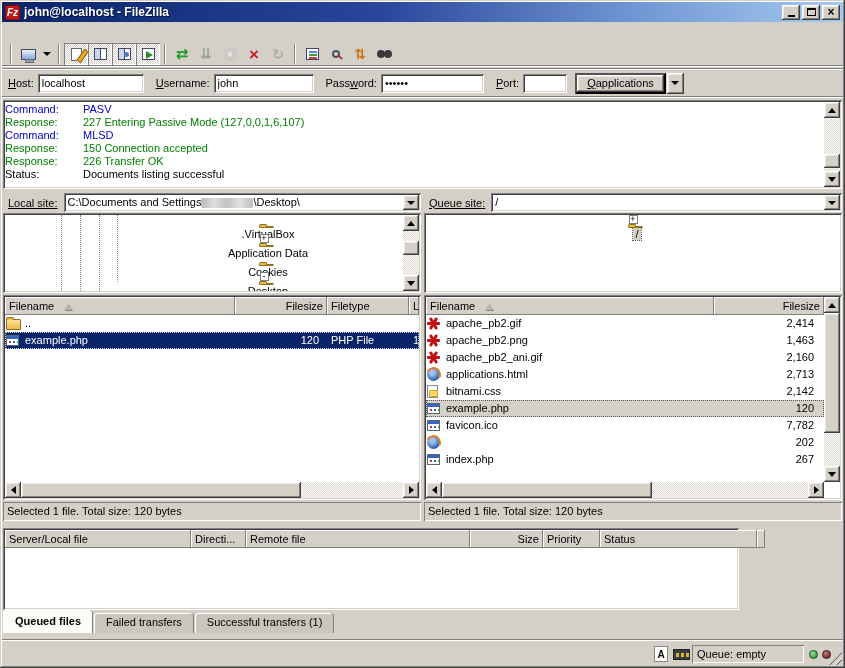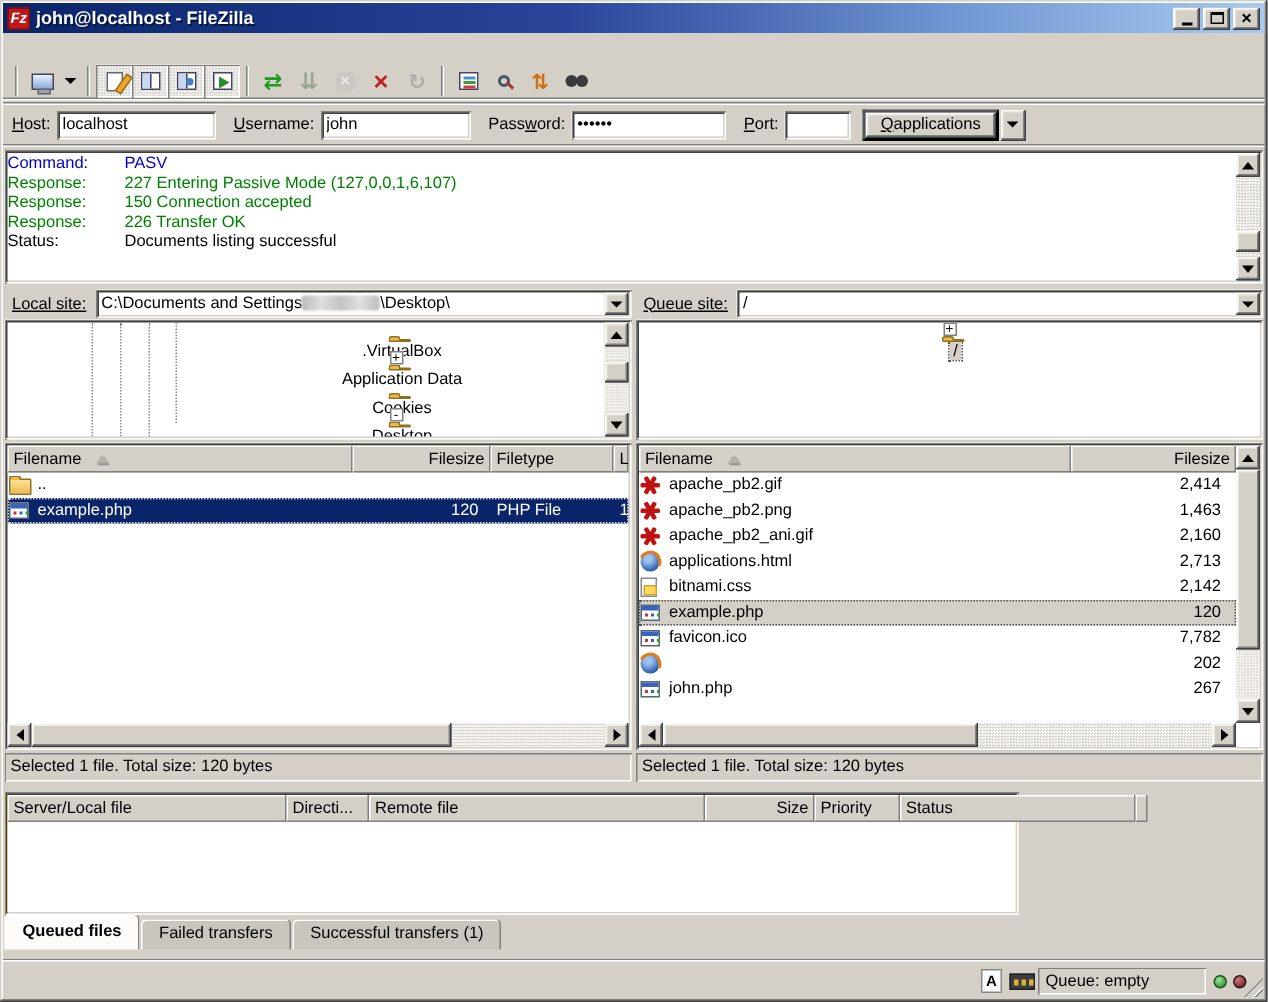--- a/index.html
+++ b/index.html
@@ -144,21 +144,21 @@
   .ff{width:13px;height:13px;border-radius:50%;background:radial-gradient(circle at 40% 35%,#9cc2ee 0 20%,#2b5fae 70%,#17396e);position:relative;}
   .ff::after{content:"";position:absolute;inset:-1px;border-radius:50%;border:2px solid transparent;border-top-color:#e77b19;border-right-color:#e77b19;transform:rotate(-20deg);}
   .cssdoc{width:11px;height:13px;background:#fff;border:1px solid #889;position:relative;}
   .cssdoc::after{content:"";position:absolute;left:1px;top:4px;width:7px;height:5px;background:#ffd95e;border:1px solid #caa52a;border-radius:1px;}
 
   
   .pstatus{position:absolute;top:502px;height:19px;line-height:17px;padding:1px 4px;background:#d4d0c8;
     box-shadow:inset 1px 1px 0 #808080,inset -1px -1px 0 #fff;white-space:nowrap;overflow:hidden;}
 
   
-  .queue{position:absolute;top:528px;left:3px;width:676px;height:82px;background:#fde047;}
+  .queue{position:absolute;top:528px;left:3px;width:736px;height:82px;background:#fde047;}
   .q-hdr{position:absolute;top:2px;left:2px;right:2px;height:18px;background:#d4d0c8;}
   .q-body{position:absolute;top:20px;left:2px;right:2px;bottom:2px;background:#fff;}
 
   
   .tabs{position:absolute;top:610px;left:3px;height:23px;display:flex;align-items:flex-end;}
   .tab{height:20px;line-height:19px;padding:0 12px;margin-right:1px;background:#cac6be;
     box-shadow:inset -1px 0 0 #808080,inset 1px 1px 0 #fff;border-radius:3px 3px 0 0;white-space:nowrap;}
   .tab.active{height:23px;line-height:22px;background:#fcfbf8;font-weight:bold;
     box-shadow:inset -1px 0 0 #808080,inset 1px 1px 0 #fff;}
 
@@ -262,20 +262,21 @@
     <button class="qc-btn raised2"><span></span><span class="accel">Q</span><span>applications</span></button>
     <span class="qc-dd raised2">
         <span class="dd"></span>
       </span>
   </div>
 
   <div class="log sunken2">
     <div class="log-inner">
       <div class="log-line lt-command"><span class="llabel">Command:</span><span>PASV</span></div>
       <div class="log-line lt-response"><span class="llabel">Response:</span><span>227 Entering Passive Mode (127,0,0,1,6,107)</span></div>
+      <div class="log-line lt-command"><span class="llabel">Command:</span><span>MLSD</span></div>
       <div class="log-line lt-response"><span class="llabel">Response:</span><span>150 Connection accepted</span></div>
       <div class="log-line lt-response"><span class="llabel">Response:</span><span>226 Transfer OK</span></div>
       <div class="log-line lt-status"><span class="llabel">Status:</span><span>Documents listing successful</span></div>
     </div>
     <div class="vscroll">
       <span class="sb-btn sb-up raised2">
           <span class="tri-up"></span>
         </span>
       <span class="sb-thumb raised2" style="top:52px;height:14px"></span>
       <span class="sb-btn sb-down raised2">
@@ -435,21 +436,21 @@
         <span class="fic php"></span>
         <span class="fcell" style="left:20px;width:268px">favicon.ico</span>
         <span class="fcell" style="left:288px;width:100px;text-align:right">7,782</span>
       </div>
       <div class="frow">
         <span class="fic ff"></span>
         <span class="fcell" style="left:288px;width:100px;text-align:right">202</span>
       </div>
       <div class="frow">
         <span class="fic php"></span>
-        <span class="fcell" style="left:20px;width:268px">john.php</span>
+        <span class="fcell" style="left:20px;width:268px">index.php</span>
         <span class="fcell" style="left:288px;width:100px;text-align:right">267</span>
       </div>
     </div>
     <div class="vscroll" style="bottom:18px">
       <span class="sb-btn sb-up raised2">
           <span class="tri-up"></span>
         </span>
       <span class="sb-thumb raised2" style="top:16px;height:120px"></span>
       <span class="sb-btn sb-down raised2">
           <span class="tri-down"></span>

